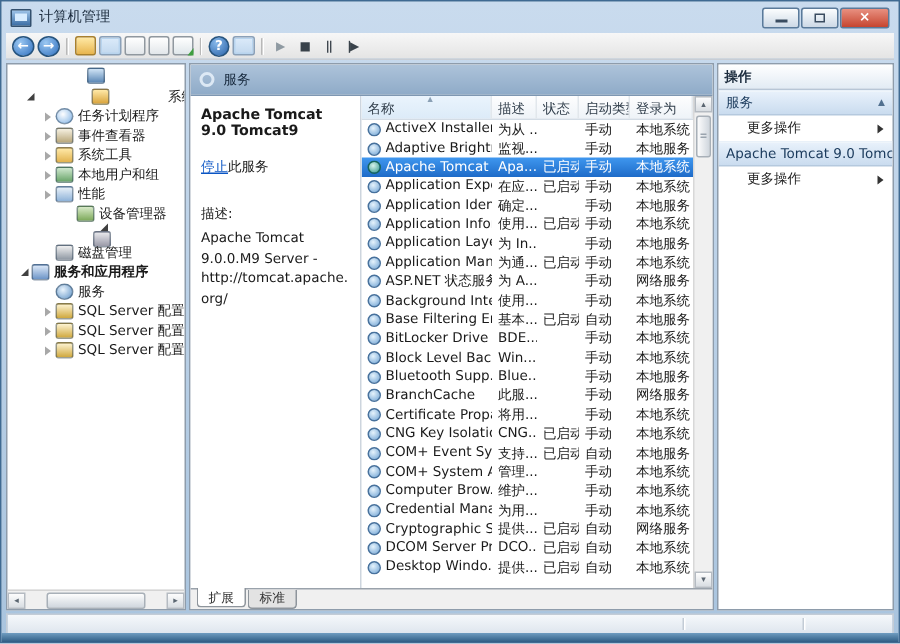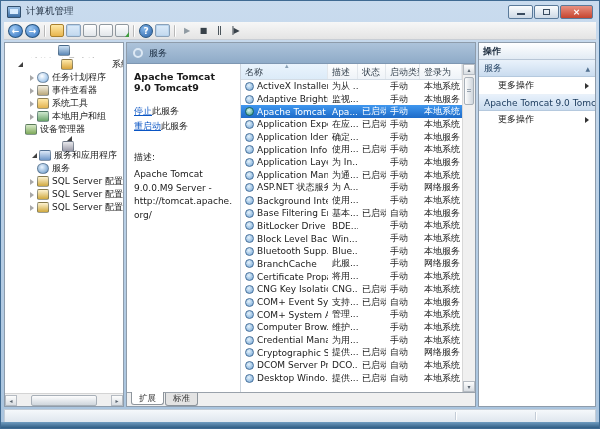--- a/index.html
+++ b/index.html
@@ -205,35 +205,45 @@
             <span class="t-icon share"></span>
             <span class="tlabel">系统工具</span>
           </div>
 
           <div class="titem" style="padding-left: 22px;">
             <span class="texp collapsed"></span>
             <span class="t-icon users"></span>
             <span class="tlabel">本地用户和组</span>
           </div>
 
-
-          <div class="titem" style="padding-left: 10px;">
+          <div class="titem" style="padding-left: 22px;">
+            <span class="texp collapsed"></span>
+            <span class="t-icon perf"></span>
+            <span class="tlabel">性能</span>
+          </div>
+
+          <div class="titem" style="padding-left: 36px;">
             <span class="texp leaf"></span>
             <span class="t-icon device"></span>
             <span class="tlabel">设备管理器</span>
           </div>
 
           <div class="titem" style="padding-left: 10px; flex-direction: column;">
             <span class="texp expanded"></span>
             <span class="t-icon storage"></span>
             <span class="tlabel">存储</span>
           </div>
 
-
-          <div class="titem" style="padding-left: 24px;">
+          <div class="titem" style="padding-left: 22px;">
+            <span class="texp leaf"></span>
+            <span class="t-icon disk"></span>
+            <span class="tlabel">磁盘管理</span>
+          </div>
+
+          <div class="titem" style="padding-left: 6px; font-weight: bold;">
             <span class="texp expanded"></span>
             <span class="t-icon sva"></span>
             <span class="tlabel">服务和应用程序</span>
           </div>
 
           <div class="titem" style="padding-left: 22px;">
             <span class="texp leaf"></span>
             <span class="t-icon service"></span>
             <span class="tlabel">服务</span>
           </div>
@@ -269,23 +279,20 @@
         <span class="hdr-ico"></span>
         <span>服务</span>
       </div>
 
       <div class="mid-content">
 
         <div class="desc-panel">
           <div class="svc-title">Apache Tomcat 9.0 Tomcat9</div>
           <div class="svc-link-line">
             <span class="lnk">停止</span><span>此服务</span>
-          </div>
-          <div class="svc-link-line">
-            <span class="lnk">重启动</span><span>此服务</span>
           </div>
           <div class="desc-label">描述:</div>
           <div class="desc-text">Apache Tomcat 9.0.0.M9 Server - http://tomcat.apache.org/</div>
         </div>
 
         <div class="list-panel">
           <div class="list-cols">
             <div class="lheader">
               <span class="hcell c-name sorted">
                 <span>名称</span>

